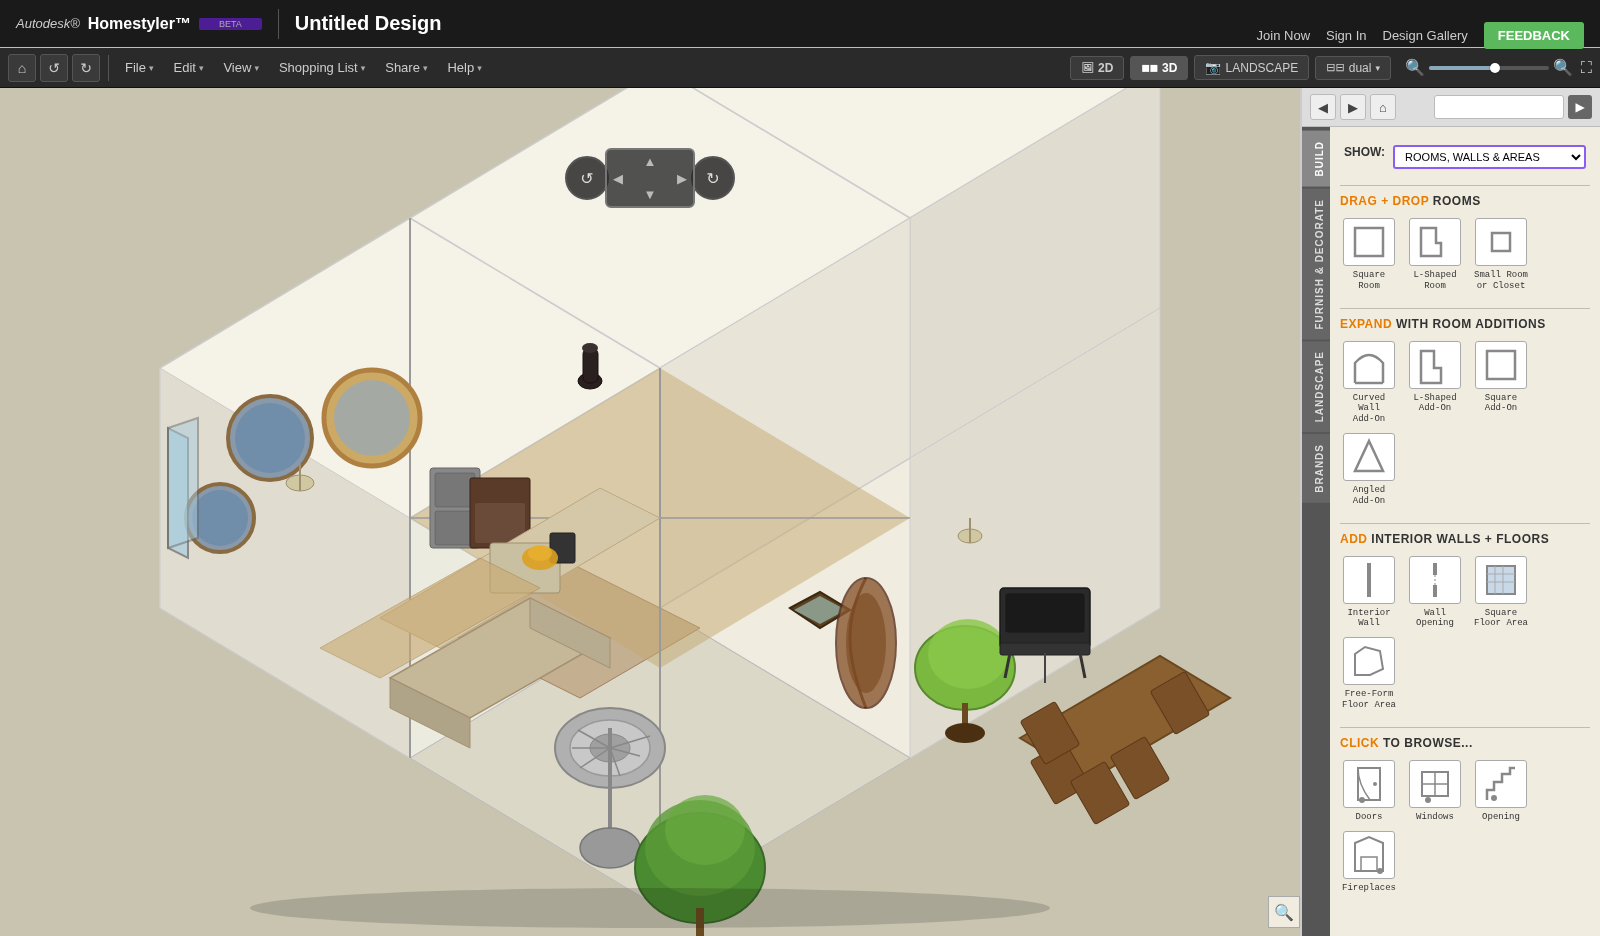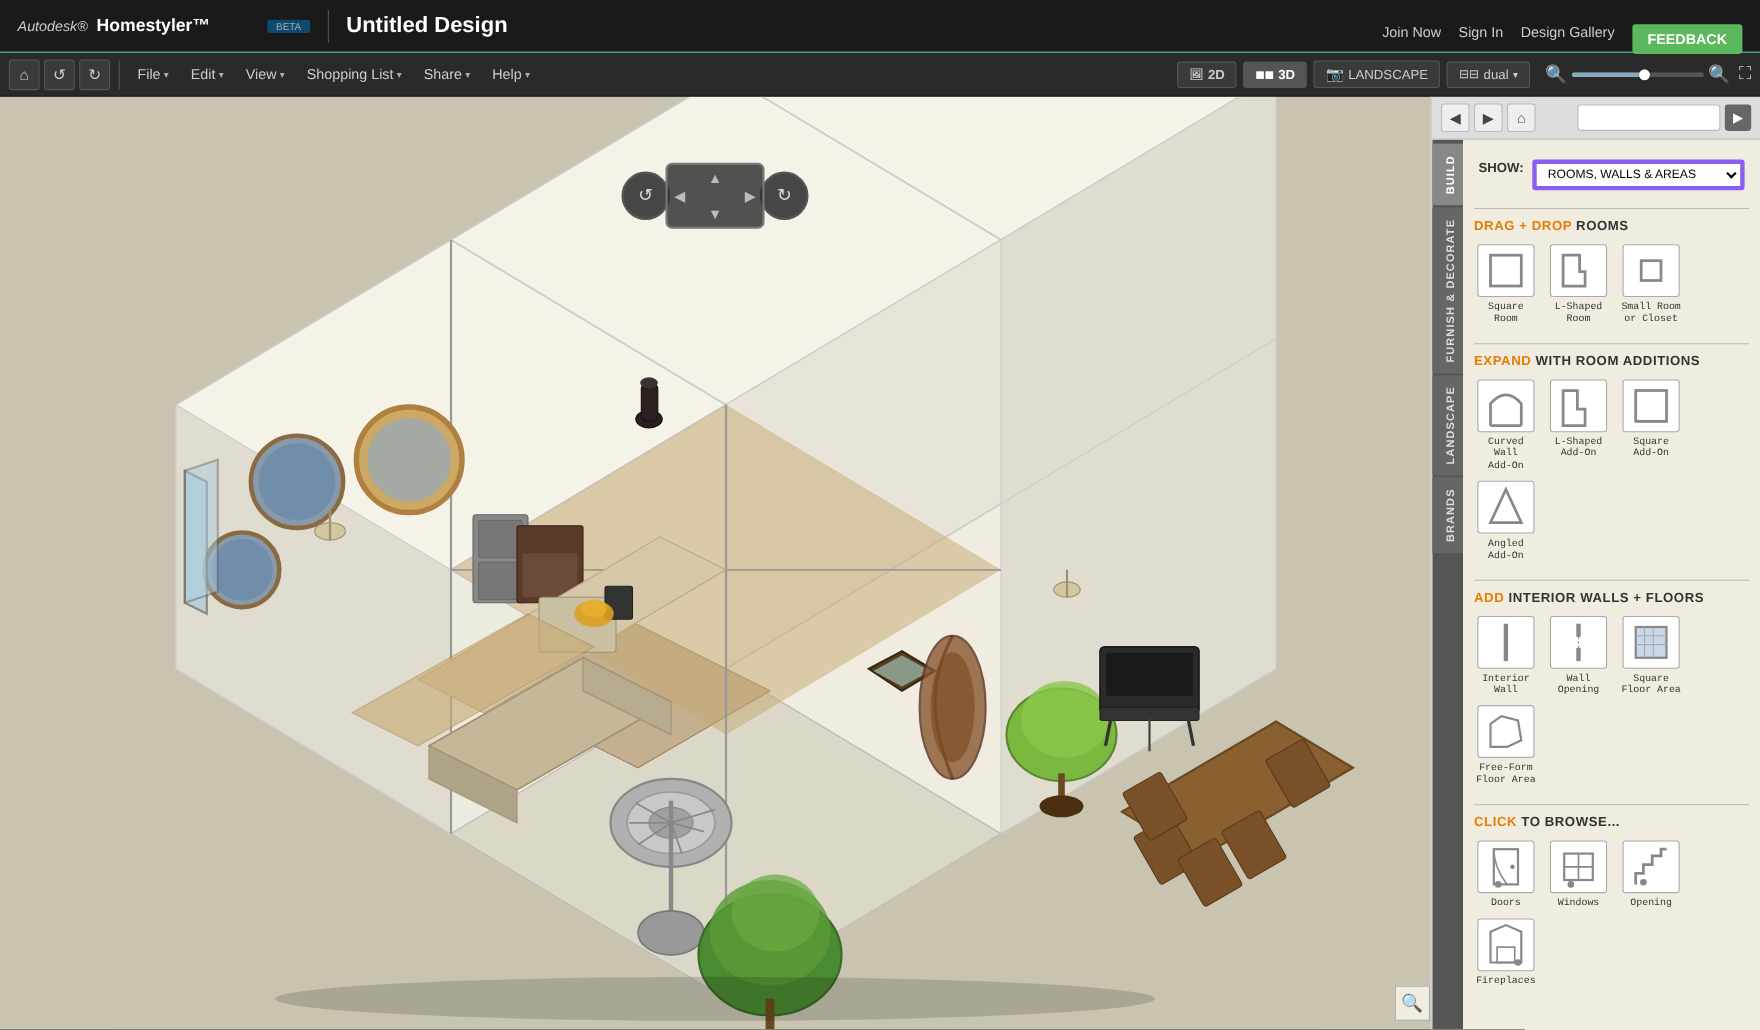--- a/index.html
+++ b/index.html
@@ -25,42 +25,42 @@
       font-size: 13px;
       color: #ccc;
       font-style: italic;
     }
     #logo-homestyler {
       font-size: 16px;
       color: #fff;
       font-weight: bold;
     }
     #beta-badge {
-      background: #0c4a6e;
+      background: #4c1d95;
       color: #aaa;
       font-size: 9px;
-      padding: 1px 8px;
+      padding: 1px 20px;
       border-radius: 2px;
       vertical-align: super;
-      margin-left: 44px;
     }
     #title-divider {
       width: 1px;
       height: 30px;
       background: #555;
       margin: 0 16px;
     }
     #design-title {
       color: #fff;
       font-size: 20px;
       font-weight: bold;
     }
     #top-right-links {
       margin-left: auto;
       display: flex;
+      align-items: center;
       gap: 16px;
       margin-top: 24px;
     }
     #top-right-links a, #top-right-links span {
       color: #ccc;
       font-size: 13px;
       cursor: pointer;
       text-decoration: none;
     }
     #feedback-btn {
@@ -283,21 +283,21 @@
     }
     #show-label {
       font-size: 12px;
       font-weight: bold;
       color: #333;
     }
     #show-select {
       flex: 1;
       font-size: 11px;
       padding: 3px 6px;
-      border: 4px solid #8b5cf6;
+      border: 2px solid #8b5cf6;
       background: #fff;
       border-radius: 3px;
     }
 
     
     .panel-section { margin-bottom: 16px; }
     .section-title {
       font-size: 12px;
       font-weight: bold;
       color: #333;

